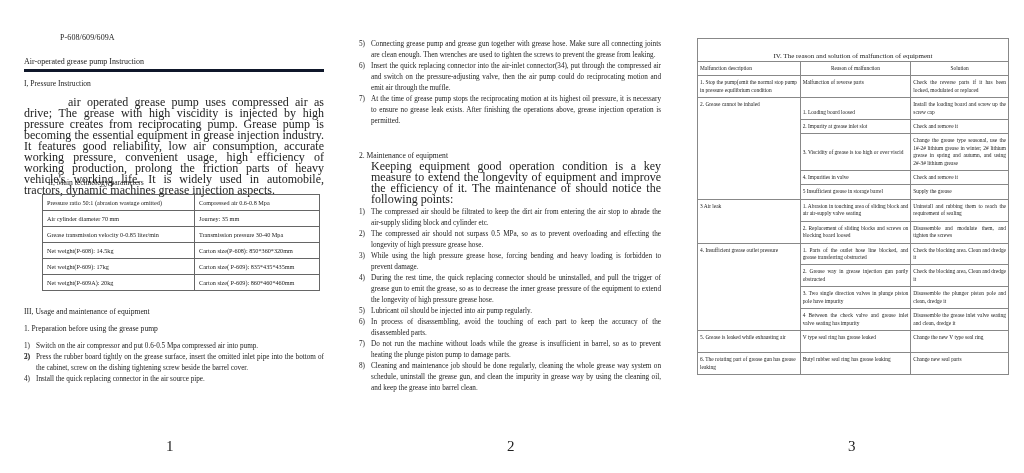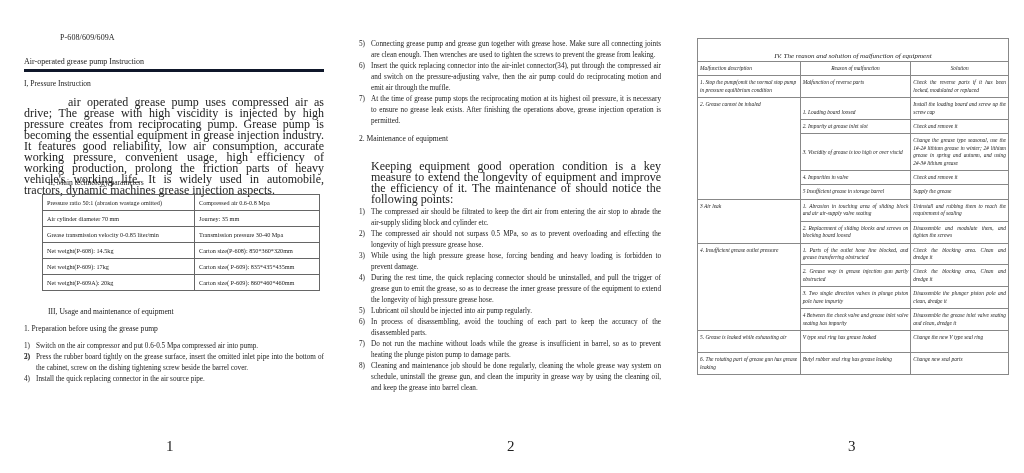--- a/index.html
+++ b/index.html
@@ -20,21 +20,21 @@
     .spec-table td { border: 1px solid #666; height: 16px; padding: 0 4px; vertical-align: middle; white-space: nowrap; }
     .spec-table td:first-child { width: 152px; }
 
     ol.steps { position: absolute; list-style: none; font-size: 7.2px; line-height: 11px; }
     ol.steps li { position: relative; padding-left: 12px; text-align: justify; }
     ol.steps li .num { position: absolute; left: 0; top: 0; }
 
     .page-num { position: absolute; top: 438px; font-size: 15px; }
 
     .fault-table { position: absolute; left: 7px; top: 38px; width: 312px; border-collapse: collapse; font-size: 5.4px; line-height: 7.4px; }
-    .fault-table td, .fault-table th { border: 1px solid #888; padding: 3px 2px; vertical-align: top; font-weight: normal; text-align: left; font-style: italic; }
+    .fault-table td, .fault-table th { border: 1px solid #888; padding: 3px 2px; vertical-align: top; font-weight: normal; text-align: left; }
     .fault-table .caption-cell { height: 23px; text-align: center; vertical-align: bottom; font-size: 7px; padding-bottom: 1px; }
     .fault-table th { text-align: left; }
     .fault-table th.center { text-align: center; }
     .fault-table td.reason, .fault-table td.solution { text-align: justify; }
     .c1 { width: 103px; } .c2 { width: 111px; } .c3 { width: 98px; }
   </style>
 </head>
 <body>
 
 <div class="page" id="page1">
@@ -68,41 +68,41 @@
         <td>Net weight(P-609): 17kg</td>
         <td>Carton size( P-609): 835*435*435mm</td>
       </tr>
       <tr>
         <td>Net weight(P-609A): 20kg</td>
         <td>Carton size( P-609): 860*460*460mm</td>
       </tr>
     </tbody>
   </table>
 
-  <div class="section-head" style="top:307px;margin-left:24px;">III, Usage and maintenance of equipment</div>
+  <div class="section-head" style="top:307px;">III, Usage and maintenance of equipment</div>
   <div class="section-head" style="top:324px;text-align:center;">1.  Preparation before using the grease pump</div>
 
   <ol class="steps" style="left:24px; top:341px; width:300px;">
     <li><span class="num">1)</span><span>Switch on the air compressor and put 0.6-0.5 Mpa compressed air into pump.</span></li>
     <li><span class="num">2)</span></li>
     <li><span class="num">3)</span><span>Press the rubber board tightly on the grease surface, insert the omitted inlet pipe into the bottom of the cabinet, screw on the dishing tightening screw beside the barrel cover.</span></li>
     <li><span class="num">4)</span><span>Install the quick replacing connector in the air source pipe.</span></li>
   </ol>
 
   <div class="page-num" style="left:166px;">1</div>
 </div>
 
 <div class="page" id="page2">
   <ol class="steps" style="left:14px; top:39px; width:302px;">
     <li><span class="num">5)</span><span>Connecting grease pump and grease gun together with grease hose. Make sure all connecting joints are clean enough. Then wrenches are used to tighten the screws to prevent the grease from leaking.</span></li>
     <li><span class="num">6)</span><span>Insert the quick replacing connector into the air-inlet connector(34), put through the compressed air and switch on the pressure-adjusting valve, then the air pump could do reciprocating motion and emit air through the muffle.</span></li>
     <li><span class="num">7)</span><span>At the time of grease pump stops the reciprocating motion at its highest oil pressure, it is necessary to ensure no grease leak exists. After finishing the operations above, grease injection operation is permitted.</span></li>
   </ol>
 
-  <div class="section-head" style="left:14px; top:134px;">2.  Maintenance of equipment</div>
+  <div class="section-head" style="left:14px; top:151px;">2.  Maintenance of equipment</div>
   <div class="para" style="left:26px; top:161px; width:290px;">Keeping equipment good operation condition is a key measure to extend the longevity of equipment and improve the efficiency of it. The maintenance of should notice the following points:</div>
 
   <ol class="steps" style="left:14px; top:207px; width:302px;">
     <li><span class="num">1)</span><span>The compressed air should be filtrated to keep the dirt air from entering the air stop to abrade the air-supply sliding block and cylinder etc.</span></li>
     <li><span class="num">2)</span><span>The compressed air should not surpass 0.5 MPa, so as to prevent overloading and effecting the longevity of high pressure grease hose.</span></li>
     <li><span class="num">3)</span><span>While using the high pressure grease hose, forcing bending and heavy loading is forbidden to prevent damage.</span></li>
     <li><span class="num">4)</span><span>During the rest time, the quick replacing connector should be uninstalled, and pull the trigger of grease gun to emit the grease, so as to decrease the inner grease pressure of the equipment to extend the longevity of high pressure grease hose.</span></li>
     <li><span class="num">5)</span><span>Lubricant oil should be injected into air pump regularly.</span></li>
     <li><span class="num">6)</span><span>In process of disassembling, avoid the touching of each part to keep the accuracy of the disassembled parts.</span></li>
     <li><span class="num">7)</span><span>Do not run the machine without loads while the grease is insufficient in barrel, so as to prevent heating the plunge piston pump to damage parts.</span></li>

